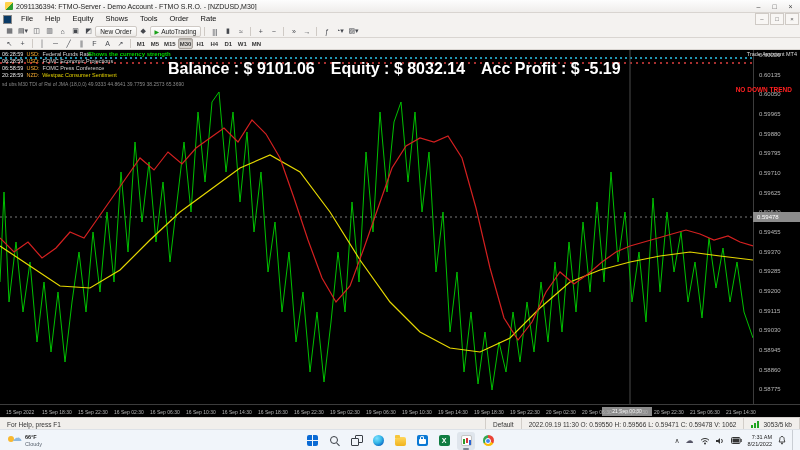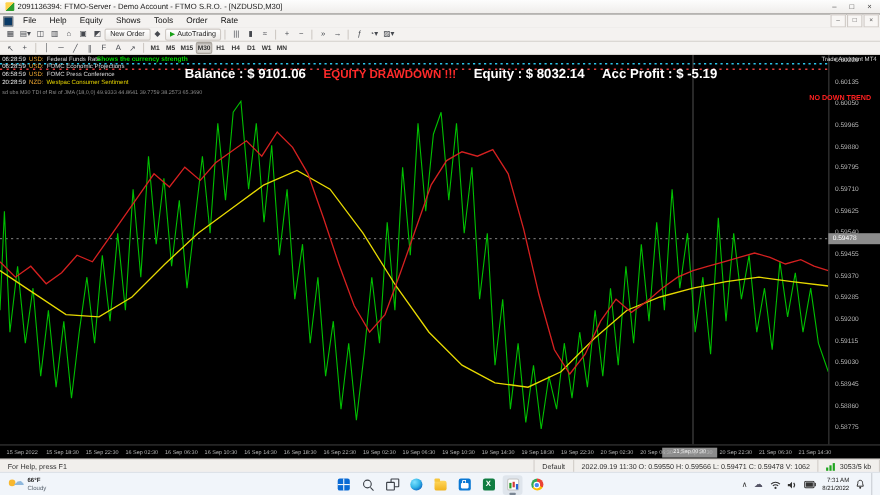--- a/index.html
+++ b/index.html
@@ -53,21 +53,21 @@
     color:#fff;font-size:5px;line-height:9px;text-align:center;}
 
   .news{position:absolute;left:2px;top:1px;font-size:5.5px;line-height:7px;}
   .news-line .t{color:#e8e8e8;}
   .news-line .c{color:#f0a830;margin:0 3px;}
   .news-line .n{color:#d6d6d6;}
   .news-line.hl .n{color:#e6d400;}
   .strength{position:absolute;left:88px;top:1px;color:#00d400;font-size:6px;font-weight:bold;}
   .ind-caption{position:absolute;left:2px;top:31px;color:#8a8a8a;font-size:5px;}
   .bigband{position:absolute;left:168px;top:10px;display:flex;gap:16px;align-items:baseline;font-weight:bold;white-space:nowrap;}
-  .bigband .w{color:#fff;font-size:12px;}
+  .bigband .w{color:#fff;font-size:16px;}
   .bigband .alert{color:#ff2a2a;font-size:10.5px;}
   .assistant{position:absolute;right:3px;top:1px;color:#dadada;font-size:5.5px;}
   .trend{position:absolute;right:8px;top:36px;color:#ff2020;font-size:6.5px;font-weight:bold;}
 
   
   .statusbar{position:absolute;top:417px;left:0;width:800px;height:12px;background:#f1efec;
     border-top:1px solid #d5d1cd;display:flex;align-items:stretch;font-size:6.5px;color:#333;}
   .seg{padding:0 7px;display:flex;align-items:center;border-right:1px solid #d2cec9;white-space:nowrap;}
   .seg.help{flex:1;}
   .connbars{display:inline-block;width:9px;height:7px;margin-right:3px;
@@ -265,21 +265,20 @@
         <div class="news-line"><span class="t">06:28:59</span><span class="c">USD:</span><span class="n">Federal Funds Rate</span></div>
         <div class="news-line"><span class="t">06:28:59</span><span class="c">USD:</span><span class="n">FOMC Economic Projections</span></div>
         <div class="news-line"><span class="t">06:58:59</span><span class="c">USD:</span><span class="n">FOMC Press Conference</span></div>
         <div class="news-line hl"><span class="t">20:28:59</span><span class="c">NZD:</span><span class="n">Westpac Consumer Sentiment</span></div>
       </div>
     <div class="strength">Shows the currency strength</div>
     <div class="ind-caption">sd ubs M30 TDI of Rsi of JMA (18,0,0)  49.9333 44.8641 39.7759 38.2573 65.3690</div>
 
     <div class="bigband">
       <span class="w">Balance : $ 9101.06</span>
-      <span class="alert">EQUITY DRAWDOWN !!!</span>
       <span class="w">Equity : $ 8032.14</span>
       <span class="w">Acc Profit : $ -5.19</span>
     </div>
 
     <div class="assistant">Trade Assistant MT4</div>
     <div class="trend">NO DOWN TREND</div>
   </div>
 
   <div class="statusbar">
     <div class="seg help">For Help, press F1</div>

